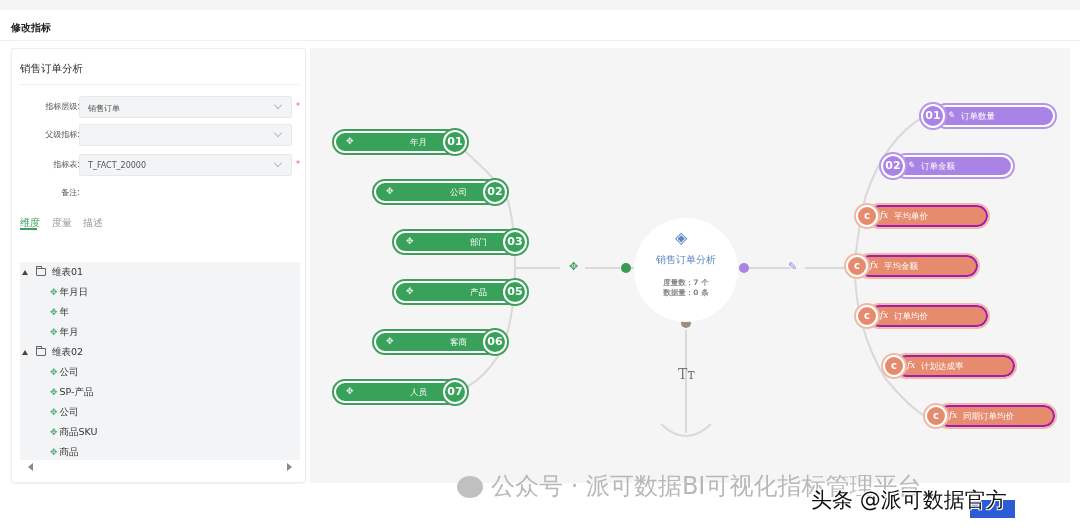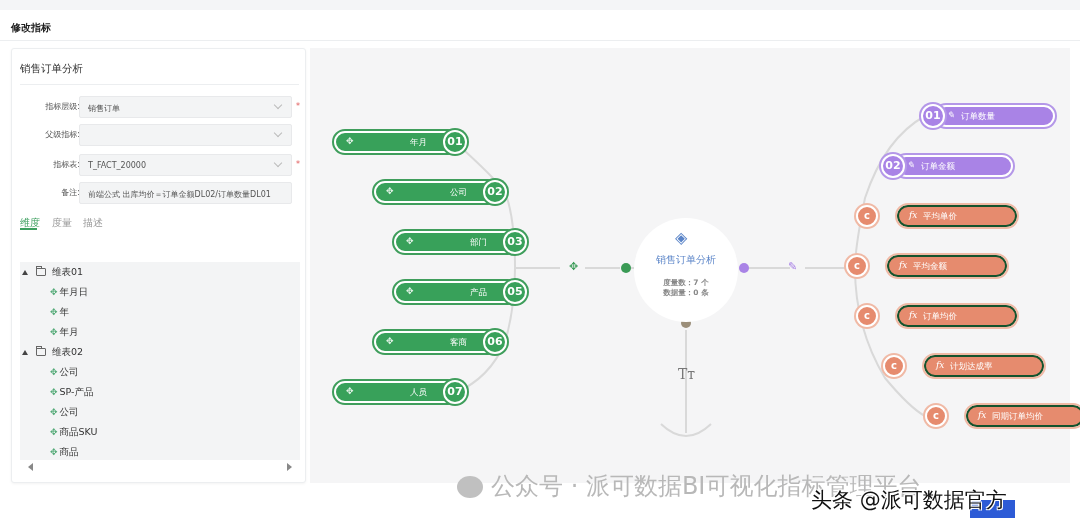--- a/index.html
+++ b/index.html
@@ -47,22 +47,22 @@
     border-radius: 11px; color: #fff; font-size: 8.5px; }
   .gnode .nicon { position: absolute; left: 10px; top: 3px; font-size: 9px; color: #e8f5ec; }
   .gnode .nlabel { position: absolute; right: 30px; top: 4px; white-space: nowrap; }
   .gnum { position: absolute; width: 24px; height: 24px; border-radius: 50%; background: #38a15a; border: 2px solid #fff;
     box-shadow: 0 0 0 2px #3f9e5c; color: #fff; font-weight: bold; font-size: 11px; text-align: center; line-height: 20px; }
 
   .pnode { position: absolute; height: 22px; background: #a983e6; border: 2px solid #fff; outline: 2px solid #b497e8;
     border-radius: 11px; color: #fff; font-size: 8.5px; }
   .pnum { position: absolute; width: 24px; height: 24px; border-radius: 50%; background: #a983e6; border: 2px solid #fff;
     box-shadow: 0 0 0 2px #b497e8; color: #fff; font-weight: bold; font-size: 11px; text-align: center; line-height: 20px; }
-  .onode { position: absolute; height: 22px; background: #e68b6e; border: 2px solid #14532d; outline: 2px solid #f0b9a5;
-    border-radius: 11px; color: #fff; font-size: 8.5px; margin-left: 29px; }
+  .onode { position: absolute; height: 22px; background: #e68b6e; border: 2px solid #a21caf; outline: 2px solid #f0b9a5;
+    border-radius: 11px; color: #fff; font-size: 8.5px; }
   .onum { position: absolute; width: 22px; height: 22px; border-radius: 50%; background: #e68b6e; border: 2px solid #fff;
     box-shadow: 0 0 0 2px #f0b9a5; color: #fff; font-weight: bold; font-size: 10px; text-align: center; line-height: 18px; }
   .rlabel { position: absolute; left: 24px; top: 4px; white-space: nowrap; }
   .ricon { position: absolute; left: 10px; top: 3px; font-size: 9px; font-style: italic; font-family: "DejaVu Serif", serif; }
 
   .center { position: absolute; left: 324px; top: 170px; width: 104px; height: 104px; border-radius: 50%; background: #fff; }
   .center-logo { position: absolute; left: 41px; top: 10px; color: #5a84c8; font-size: 16px; }
   .center-title { position: absolute; left: 0; width: 104px; top: 35px; text-align: center; font-size: 10px; color: #5a84c8; }
   .center-stat { position: absolute; left: 0; width: 104px; text-align: center; font-size: 7.5px; color: #888; font-weight: bold; }
   .dot { position: absolute; width: 10px; height: 10px; border-radius: 50%; }
@@ -107,23 +107,20 @@
     <span class="form-label">指标表:</span>
     <div class="form-field">
       <span>T_FACT_20000</span>
       <span class="chev"></span>
     </div>
     <span class="required">*</span>
   </div>
 
   <div class="form-row" style="top:133px">
     <span class="form-label">备注:</span>
-    <div class="form-field">
-      <span>前端公式 出库均价＝订单金额DL02/订单数量DL01</span>
-    </div>
   </div>
 
   <div class="tabs">
     <span class="tab active" style="left:0">维度</span>
     <span class="tab" style="left:32px">度量</span>
     <span class="tab" style="left:63px">描述</span>
     <span class="tab-ink"></span>
   </div>
 
 

